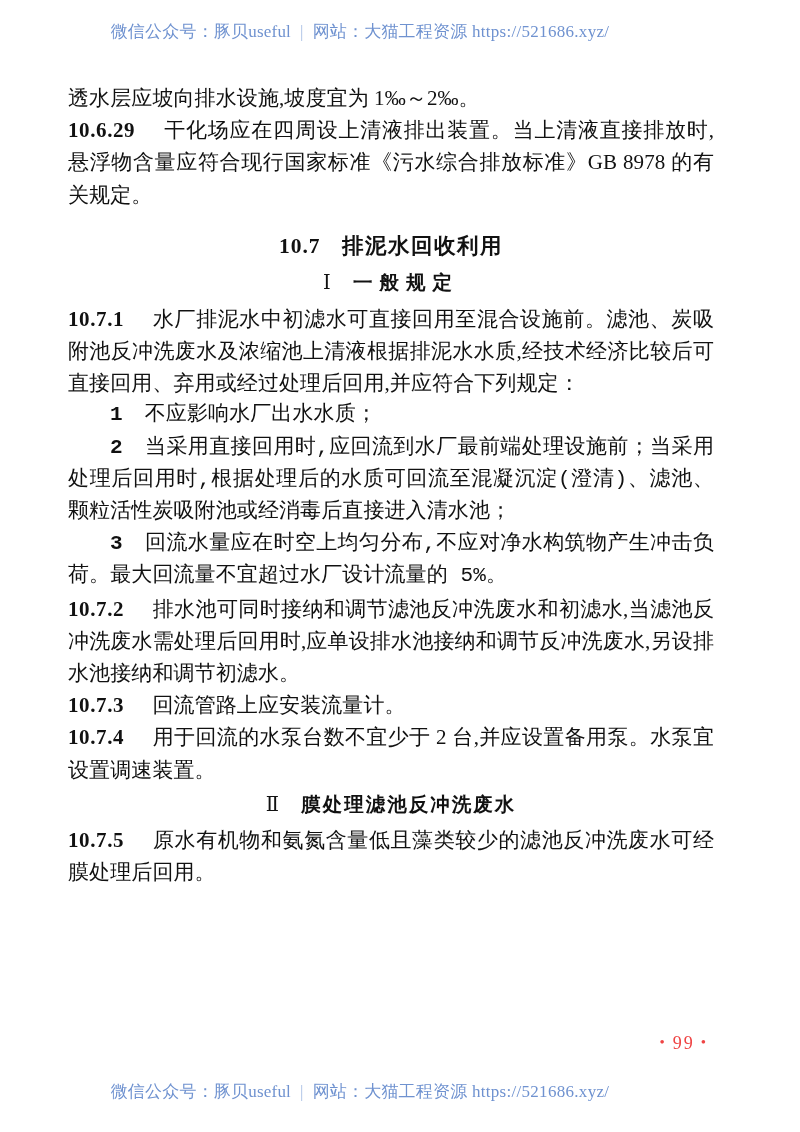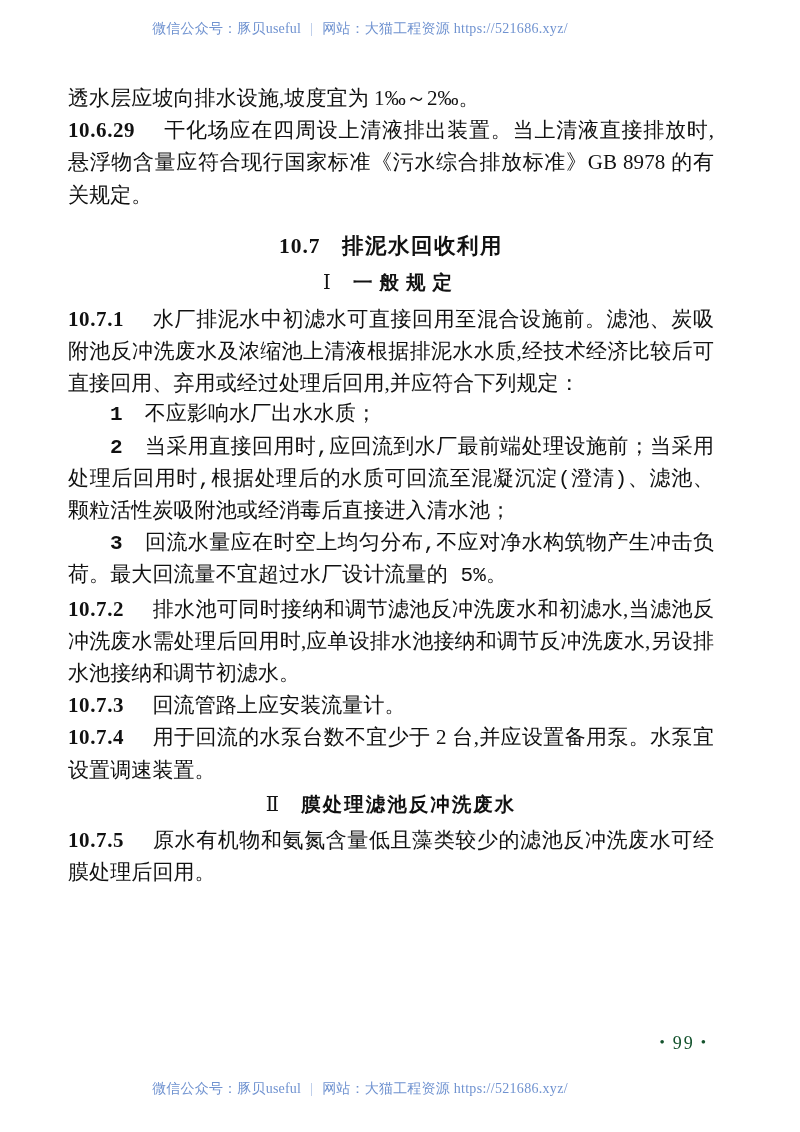--- a/index.html
+++ b/index.html
@@ -23,21 +23,21 @@
     height: 1132px;
   }
 
   
   .watermark {
     position: absolute;
     left: 0;
     width: 720px;
     text-align: center;
     color: #6f92d0;
-    font-size: 14px;
+    font-size: 17px;
     font-family: "Liberation Serif", "DejaVu Serif", serif;
     letter-spacing: 0.2px;
     white-space: nowrap;
   }
   .watermark .wm-sep {
     display: inline-block;
     padding: 0 9px;
     color: #a8bfe4;
   }
   .watermark .wm-url {
@@ -137,21 +137,21 @@
   
   .page-number {
     position: absolute;
     top: 1033px;
     left: 0;
     width: 714px;
     text-align: right;
     font-size: 18px;
     letter-spacing: 2px;
     font-family: "Liberation Serif", "DejaVu Serif", serif;
-    color: #14532d;
+    color: #ef4444;
   }
   .page-number .dot { padding: 0 6px; font-size: 15px; vertical-align: 2px; }
 </style>
 </head>
 <body>
 
 <div class="page">
 
   <div class="watermark watermark-top">
     <span>微信公众号：豚贝useful</span><span class="wm-sep">|</span><span>网站：大猫工程资源</span>

